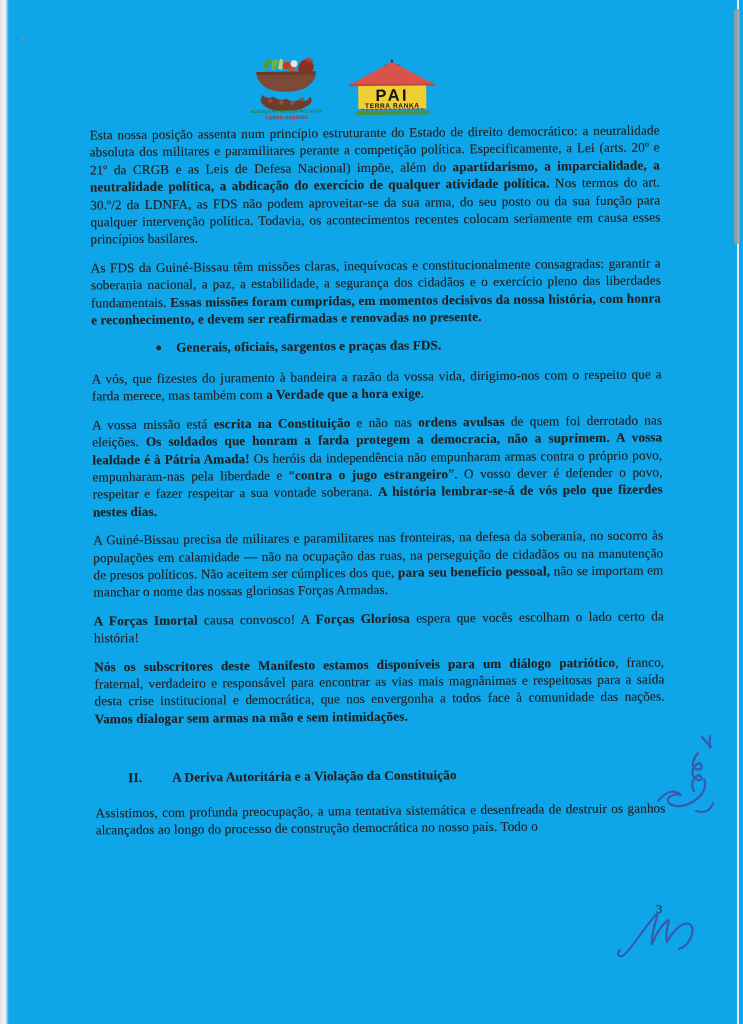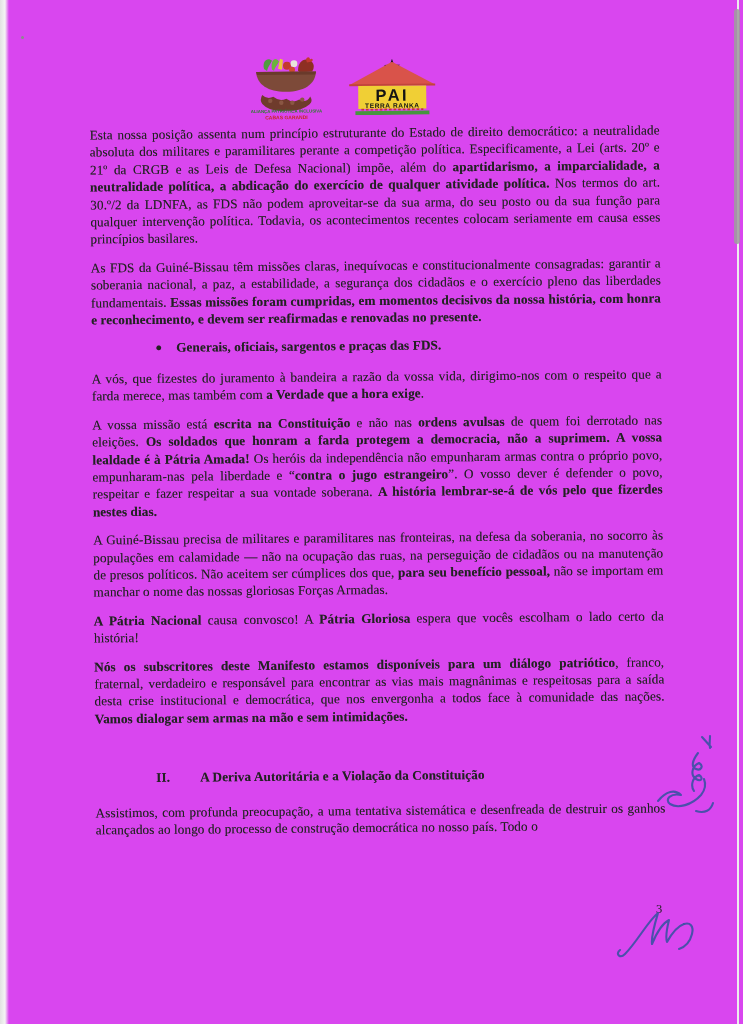--- a/index.html
+++ b/index.html
@@ -1,21 +1,21 @@
 <!DOCTYPE html>
 <html><head>
 <meta charset="utf-8">
 <style>
   html,body{margin:0;padding:0;}
   body{
     width:743px;height:1024px;overflow:hidden;position:relative;
     background:#fdfdfd;
     font-family:"Liberation Serif", serif;
   }
-  .scan-frame{position:absolute;inset:0;background:#d946ef;}
+  .scan-frame{position:absolute;inset:0;background:#0ea5e9;}
   .scan-edge-left{position:absolute;left:0;top:0;bottom:0;width:9px;
     background:linear-gradient(90deg,#e2e2e2,#f4f4f4 55%,rgba(255,255,255,0));}
   .scan-edge-right{position:absolute;right:4px;top:0;bottom:0;width:2px;background:#ececec;}
   .scan-speck{position:absolute;left:21px;top:36px;width:3px;height:3px;border-radius:50%;background:#8b8b8b;}
   .scrollbar-thumb{position:absolute;right:3px;top:9px;width:6px;height:235px;border-radius:3px;background:#9d9d9d;opacity:.85;}
 
   .page-tilt{position:absolute;inset:0;transform:rotate(-0.5deg);transform-origin:50% 40%;}
 
   .logos{display:flex;justify-content:center;align-items:flex-end;gap:22px;
     padding-top:54px;transform:translateX(-26px);}
@@ -27,21 +27,21 @@
     font-size:13.2px;line-height:17.4px;color:#222;
     text-align:justify;letter-spacing:.1px;
     text-shadow:0 0 .4px rgba(40,40,40,.45);
   }
   .content p{margin:0 0 11px 0;}
   p.sp-before{margin-top:9px;}
   .b{font-weight:bold;}
   .bullet-line{margin:4px 0 13px 64px;text-align:left;font-weight:bold;}
   .bullet-line .dot{display:inline-block;margin-right:14px;font-size:11px;vertical-align:1px;}
   .section-heading{margin:42px 0 17px 33px;font-weight:bold;text-align:left;display:flex;}
-  .section-heading .h-num{width:44px;margin-left:28px;}
+  .section-heading .h-num{width:44px;}
 
   .signature{position:absolute;}
   .sig-1{left:652px;top:731px;width:66px;height:90px;}
   .sig-2{left:613px;top:900px;width:92px;height:58px;}
   .page-number{position:absolute;left:656px;top:902px;font-size:12.5px;color:#1e1e1e;
     font-family:"Liberation Serif", serif;}
   .sig-stroke{fill:none;stroke-width:2.1;stroke-linecap:round;stroke-linejoin:round;opacity:.92;}
 </style>
 </head>
 <body>
@@ -94,21 +94,21 @@
       <p><span>Esta nossa posição assenta num princípio estruturante do Estado de direito democrático: a neutralidade absoluta dos militares e paramilitares perante a competição política. Especificamente, a Lei (arts. 20º e 21º da CRGB e as Leis de Defesa Nacional) impõe, além do </span><span class="b">apartidarismo, a imparcialidade, a neutralidade política, a abdicação do exercício de qualquer atividade política.</span><span> Nos termos do art. 30.º/2 da LDNFA, as FDS não podem aproveitar-se da sua arma, do seu posto ou da sua função para qualquer intervenção política. Todavia, os acontecimentos recentes colocam seriamente em causa esses princípios basilares.</span></p>
       <p><span>As FDS da Guiné-Bissau têm missões claras, inequívocas e constitucionalmente consagradas: garantir a soberania nacional, a paz, a estabilidade, a segurança dos cidadãos e o exercício pleno das liberdades fundamentais. </span><span class="b">Essas missões foram cumpridas, em momentos decisivos da nossa história, com honra e reconhecimento, e devem ser reafirmadas e renovadas no presente.</span></p>
 
       <div class="bullet-line">
         <span class="dot">●</span><span><span class="b">Generais, oficiais, sargentos e praças das FDS</span><span>.</span></span>
       </div>
 
       <p><span>A vós, que fizestes do juramento à bandeira a razão da vossa vida, dirigimo-nos com o respeito que a farda merece, mas também com </span><span class="b">a Verdade que a hora exige</span><span>.</span></p>
       <p><span>A vossa missão está </span><span class="b">escrita na Constituição</span><span> e não nas </span><span class="b">ordens avulsas</span><span> de quem foi derrotado nas eleições. </span><span class="b">Os soldados que honram a farda protegem a democracia, não a suprimem. A vossa lealdade é à Pátria Amada!</span><span> Os heróis da independência não empunharam armas contra o próprio povo, empunharam-nas pela liberdade e “</span><span class="b">contra o jugo estrangeiro</span><span>”. O vosso dever é defender o povo, respeitar e fazer respeitar a sua vontade soberana. </span><span class="b">A história lembrar-se-á de vós pelo que fizerdes nestes dias.</span></p>
       <p><span>A Guiné-Bissau precisa de militares e paramilitares nas fronteiras, na defesa da soberania, no socorro às populações em calamidade — não na ocupação das ruas, na perseguição de cidadãos ou na manutenção de presos políticos. Não aceitem ser cúmplices dos que, </span><span class="b">para seu benefício pessoal,</span><span> não se importam em manchar o nome das nossas gloriosas Forças Armadas.</span></p>
-      <p class="sp-before"><span class="b">A Pátria Nacional</span><span> causa convosco! A </span><span class="b">Pátria Gloriosa</span><span> espera que vocês escolham o lado certo da história!</span></p>
+      <p class="sp-before"><span class="b">A Forças Imortal</span><span> causa convosco! A </span><span class="b">Forças Gloriosa</span><span> espera que vocês escolham o lado certo da história!</span></p>
       <p><span class="b">Nós os subscritores deste Manifesto estamos disponíveis para um diálogo patriótico</span><span>, franco, fraternal, verdadeiro e responsável para encontrar as vias mais magnânimas e respeitosas para a saída desta crise institucional e democrática, que nos envergonha a todos face à comunidade das nações. </span><span class="b">Vamos dialogar sem armas na mão e sem intimidações.</span></p>
 
       <div class="section-heading">
         <span class="h-num">II.</span>
         <span>A Deriva Autoritária e a Violação da Constituição</span>
       </div>
 
       <p><span>Assistimos, com profunda preocupação, a uma tentativa sistemática e desenfreada de destruir os ganhos alcançados ao longo do processo de construção democrática no nosso país. Todo o</span></p>
     </div>
   </div>

